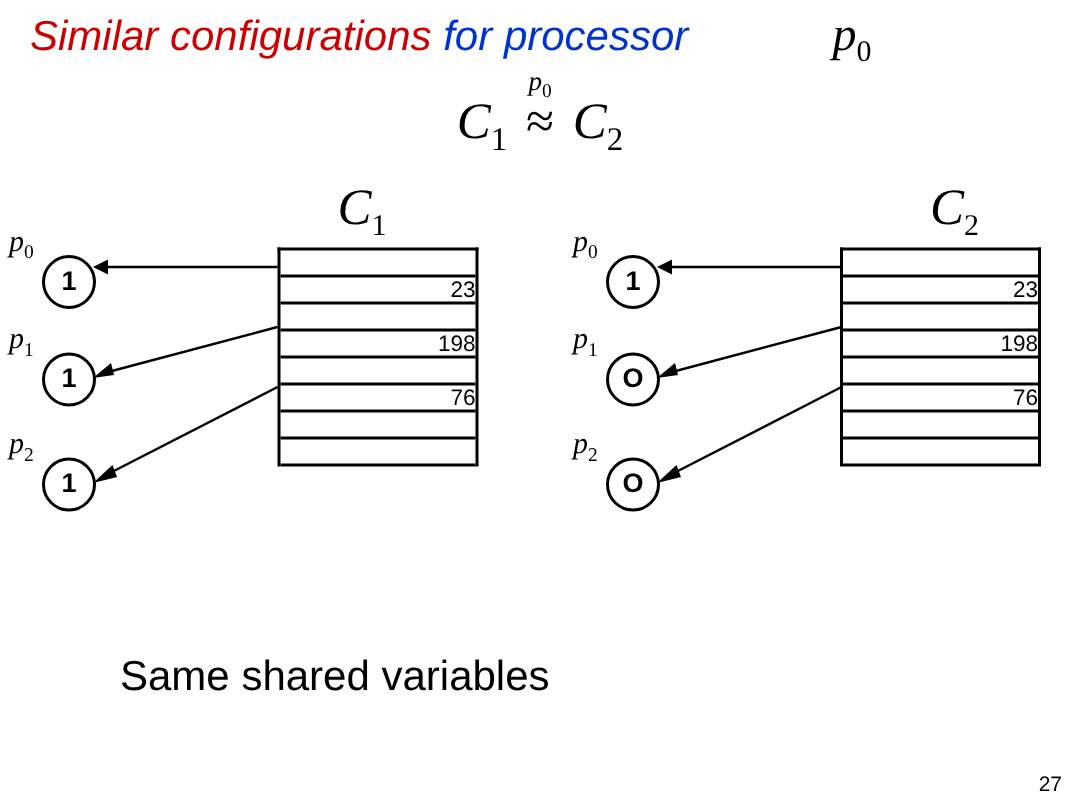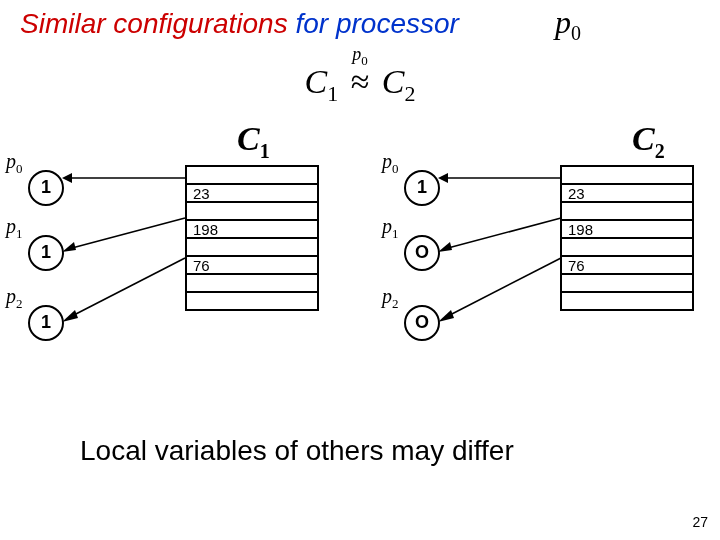--- a/index.html
+++ b/index.html
@@ -48,41 +48,41 @@
     font-style: italic;
   }
   .approx .p0sup sub { font-size: 13px; }
   .approx sub { font-size: 22px; font-style: normal; }
   .approx .op { font-style: normal; padding: 0 4px; }
 
   .clabel {
     position: absolute;
     font-family: "Times New Roman", serif;
     font-style: italic;
-    font-weight: bold;
+    font-weight: normal;
     font-size: 34px;
-    margin-left: 12px;
   }
   .clabel sub { font-size: 20px; font-style: normal; }
 
   .stack {
     position: absolute;
     width: 130px;
     border-left: 2px solid #000;
     border-right: 2px solid #000;
     border-top: 2px solid #000;
   }
   .cell {
     height: 18px;
     border-bottom: 2px solid #000;
     font-family: Arial, sans-serif;
     font-size: 15px;
     line-height: 18px;
     padding-left: 6px;
     box-sizing: border-box;
+    text-align: right;
   }
 
   .plabel {
     position: absolute;
     font-family: "Times New Roman", serif;
     font-style: italic;
     font-size: 20px;
   }
   .plabel sub { font-size: 13px; font-style: normal; }
 
@@ -207,16 +207,16 @@
 </svg>
 
 <div class="plabel" style="left:382px; top:285px"><span>p</span><sub>2</sub></div>
 <div class="circle" style="left:404px; top:305px">O</div>
 <svg class="arrow" style="left:438px; top:252px" width="125" height="70">
   <line x1="123" y1="6" x2="10" y2="64" stroke="#000" stroke-width="1.6"></line>
   <polygon points="0,70 13,58 16,66" fill="#000"></polygon>
 </svg>
 
 <div class="bottom-text">
-  <div>Local variables of others may differ</div>
+  <div>Same shared variables</div>
 </div>
 
 <div class="pagenum">27</div>
 
 </body></html>

